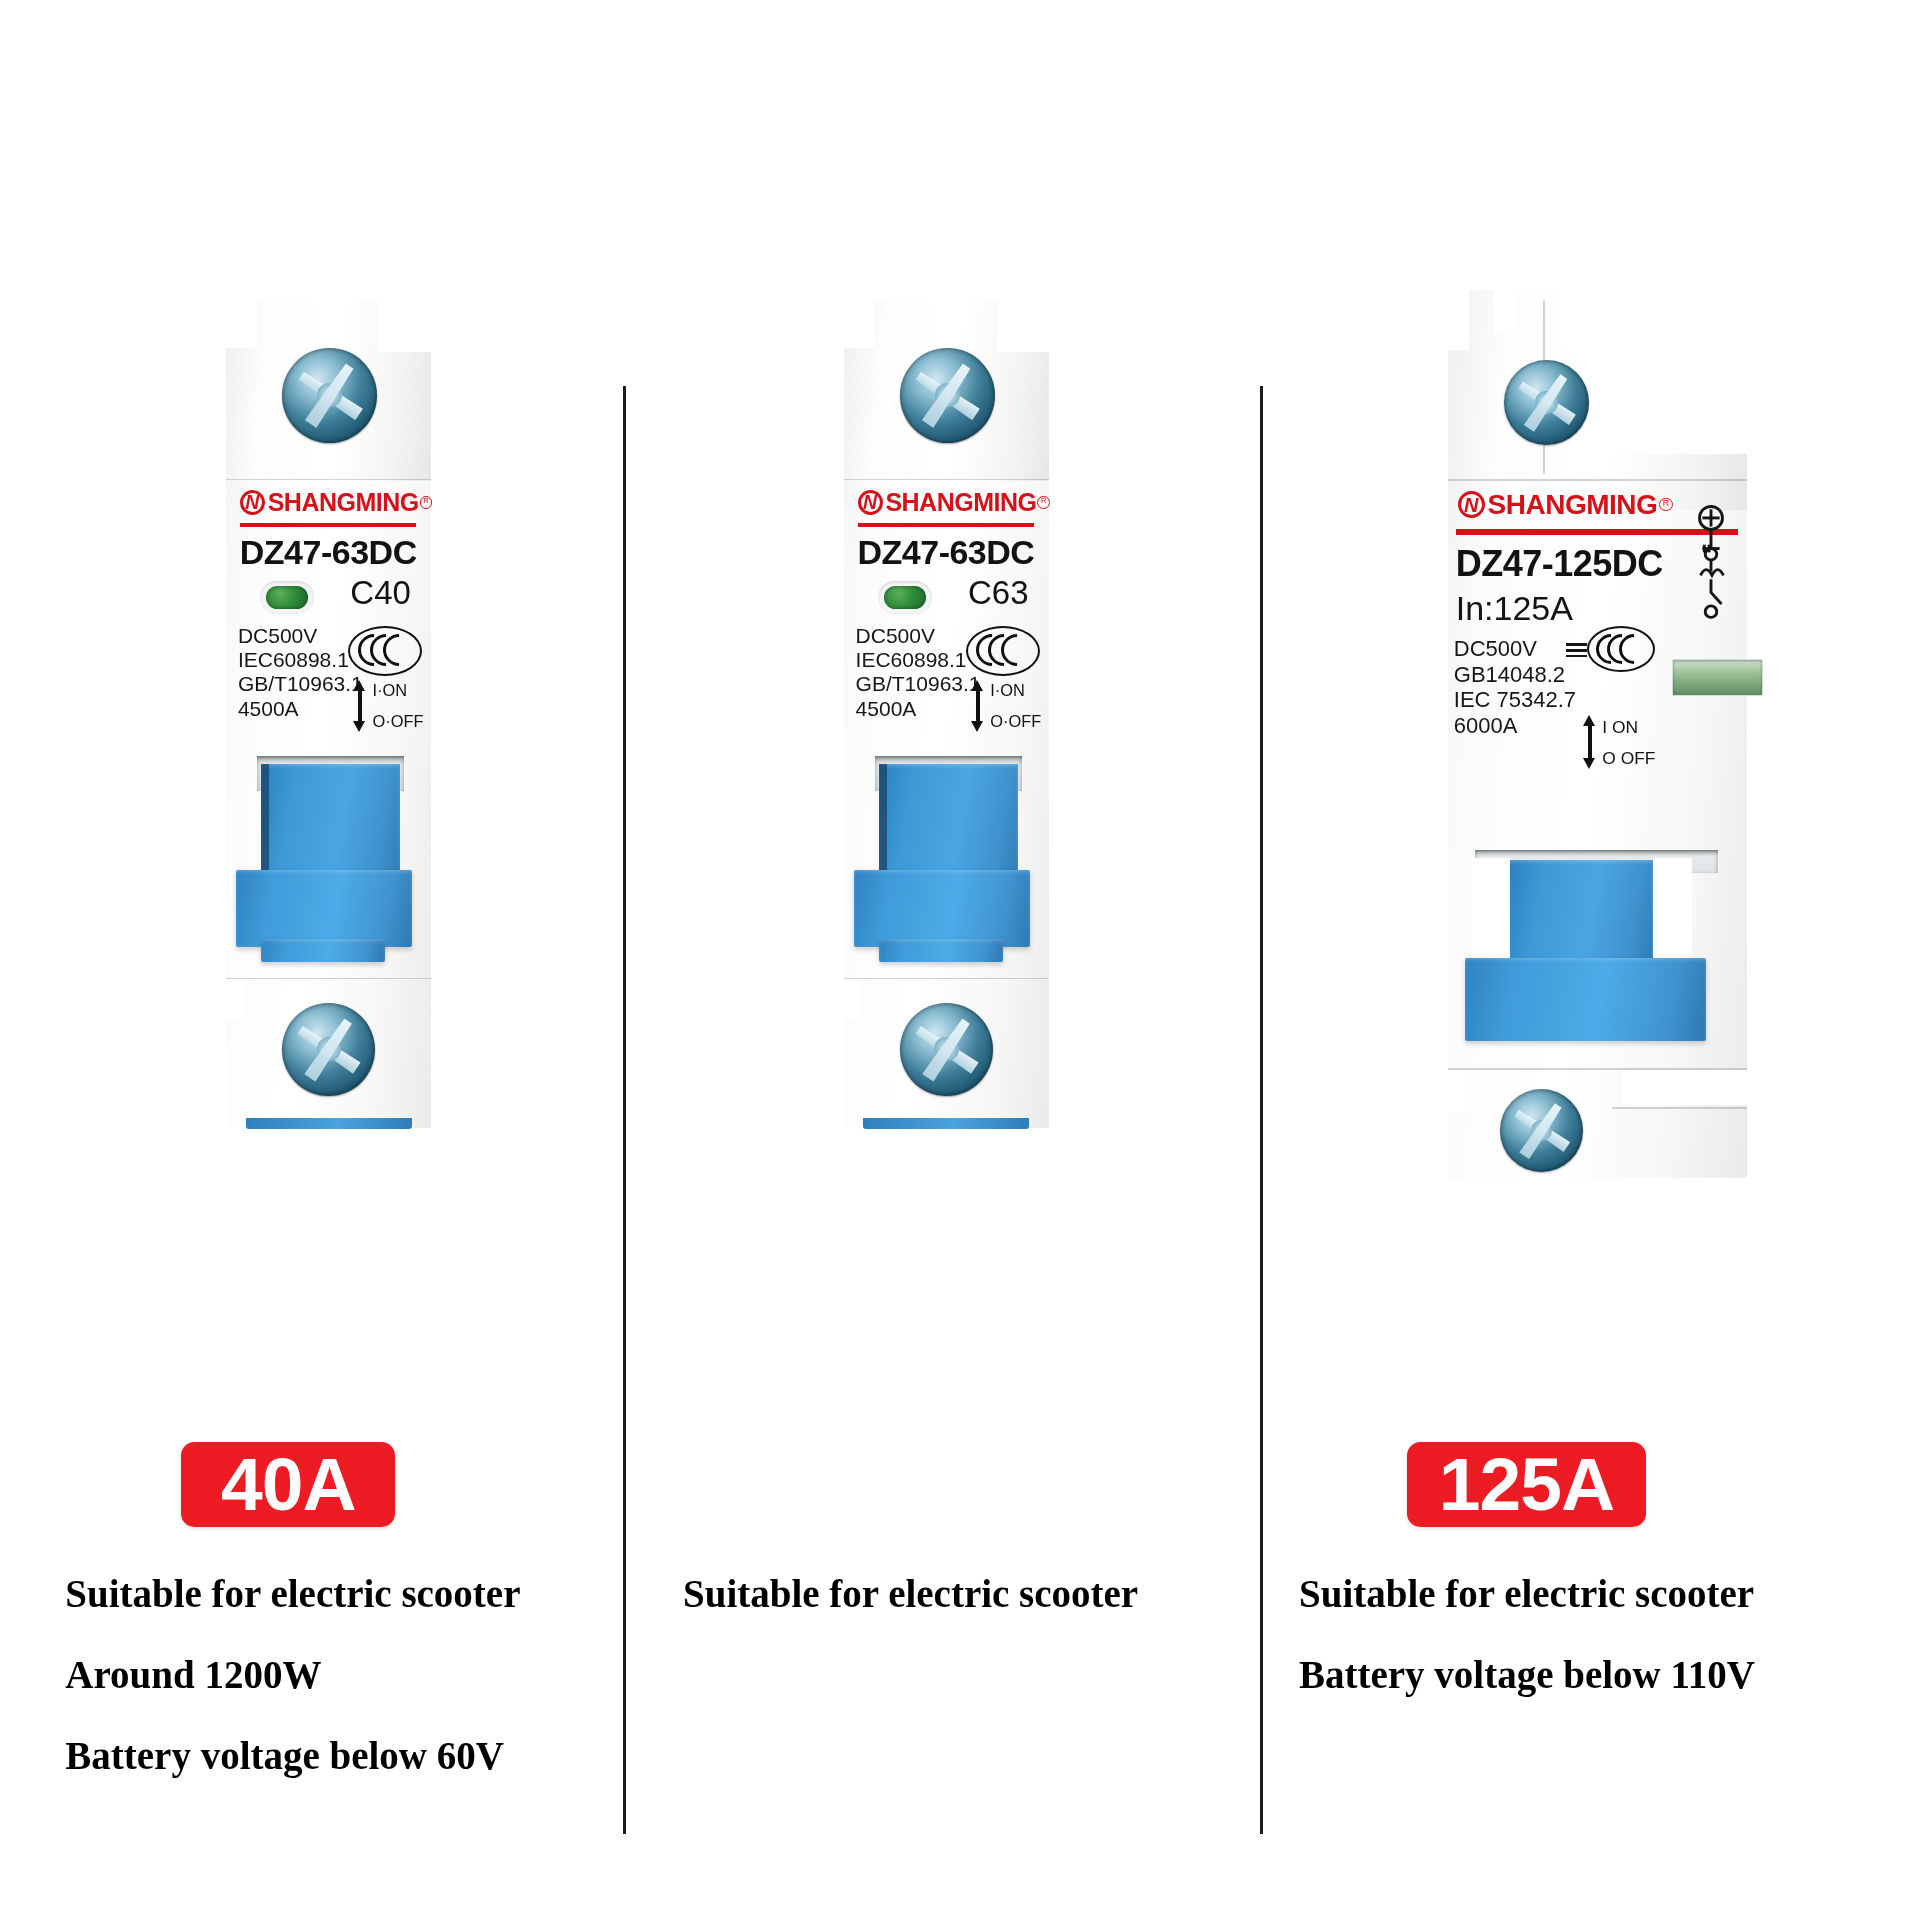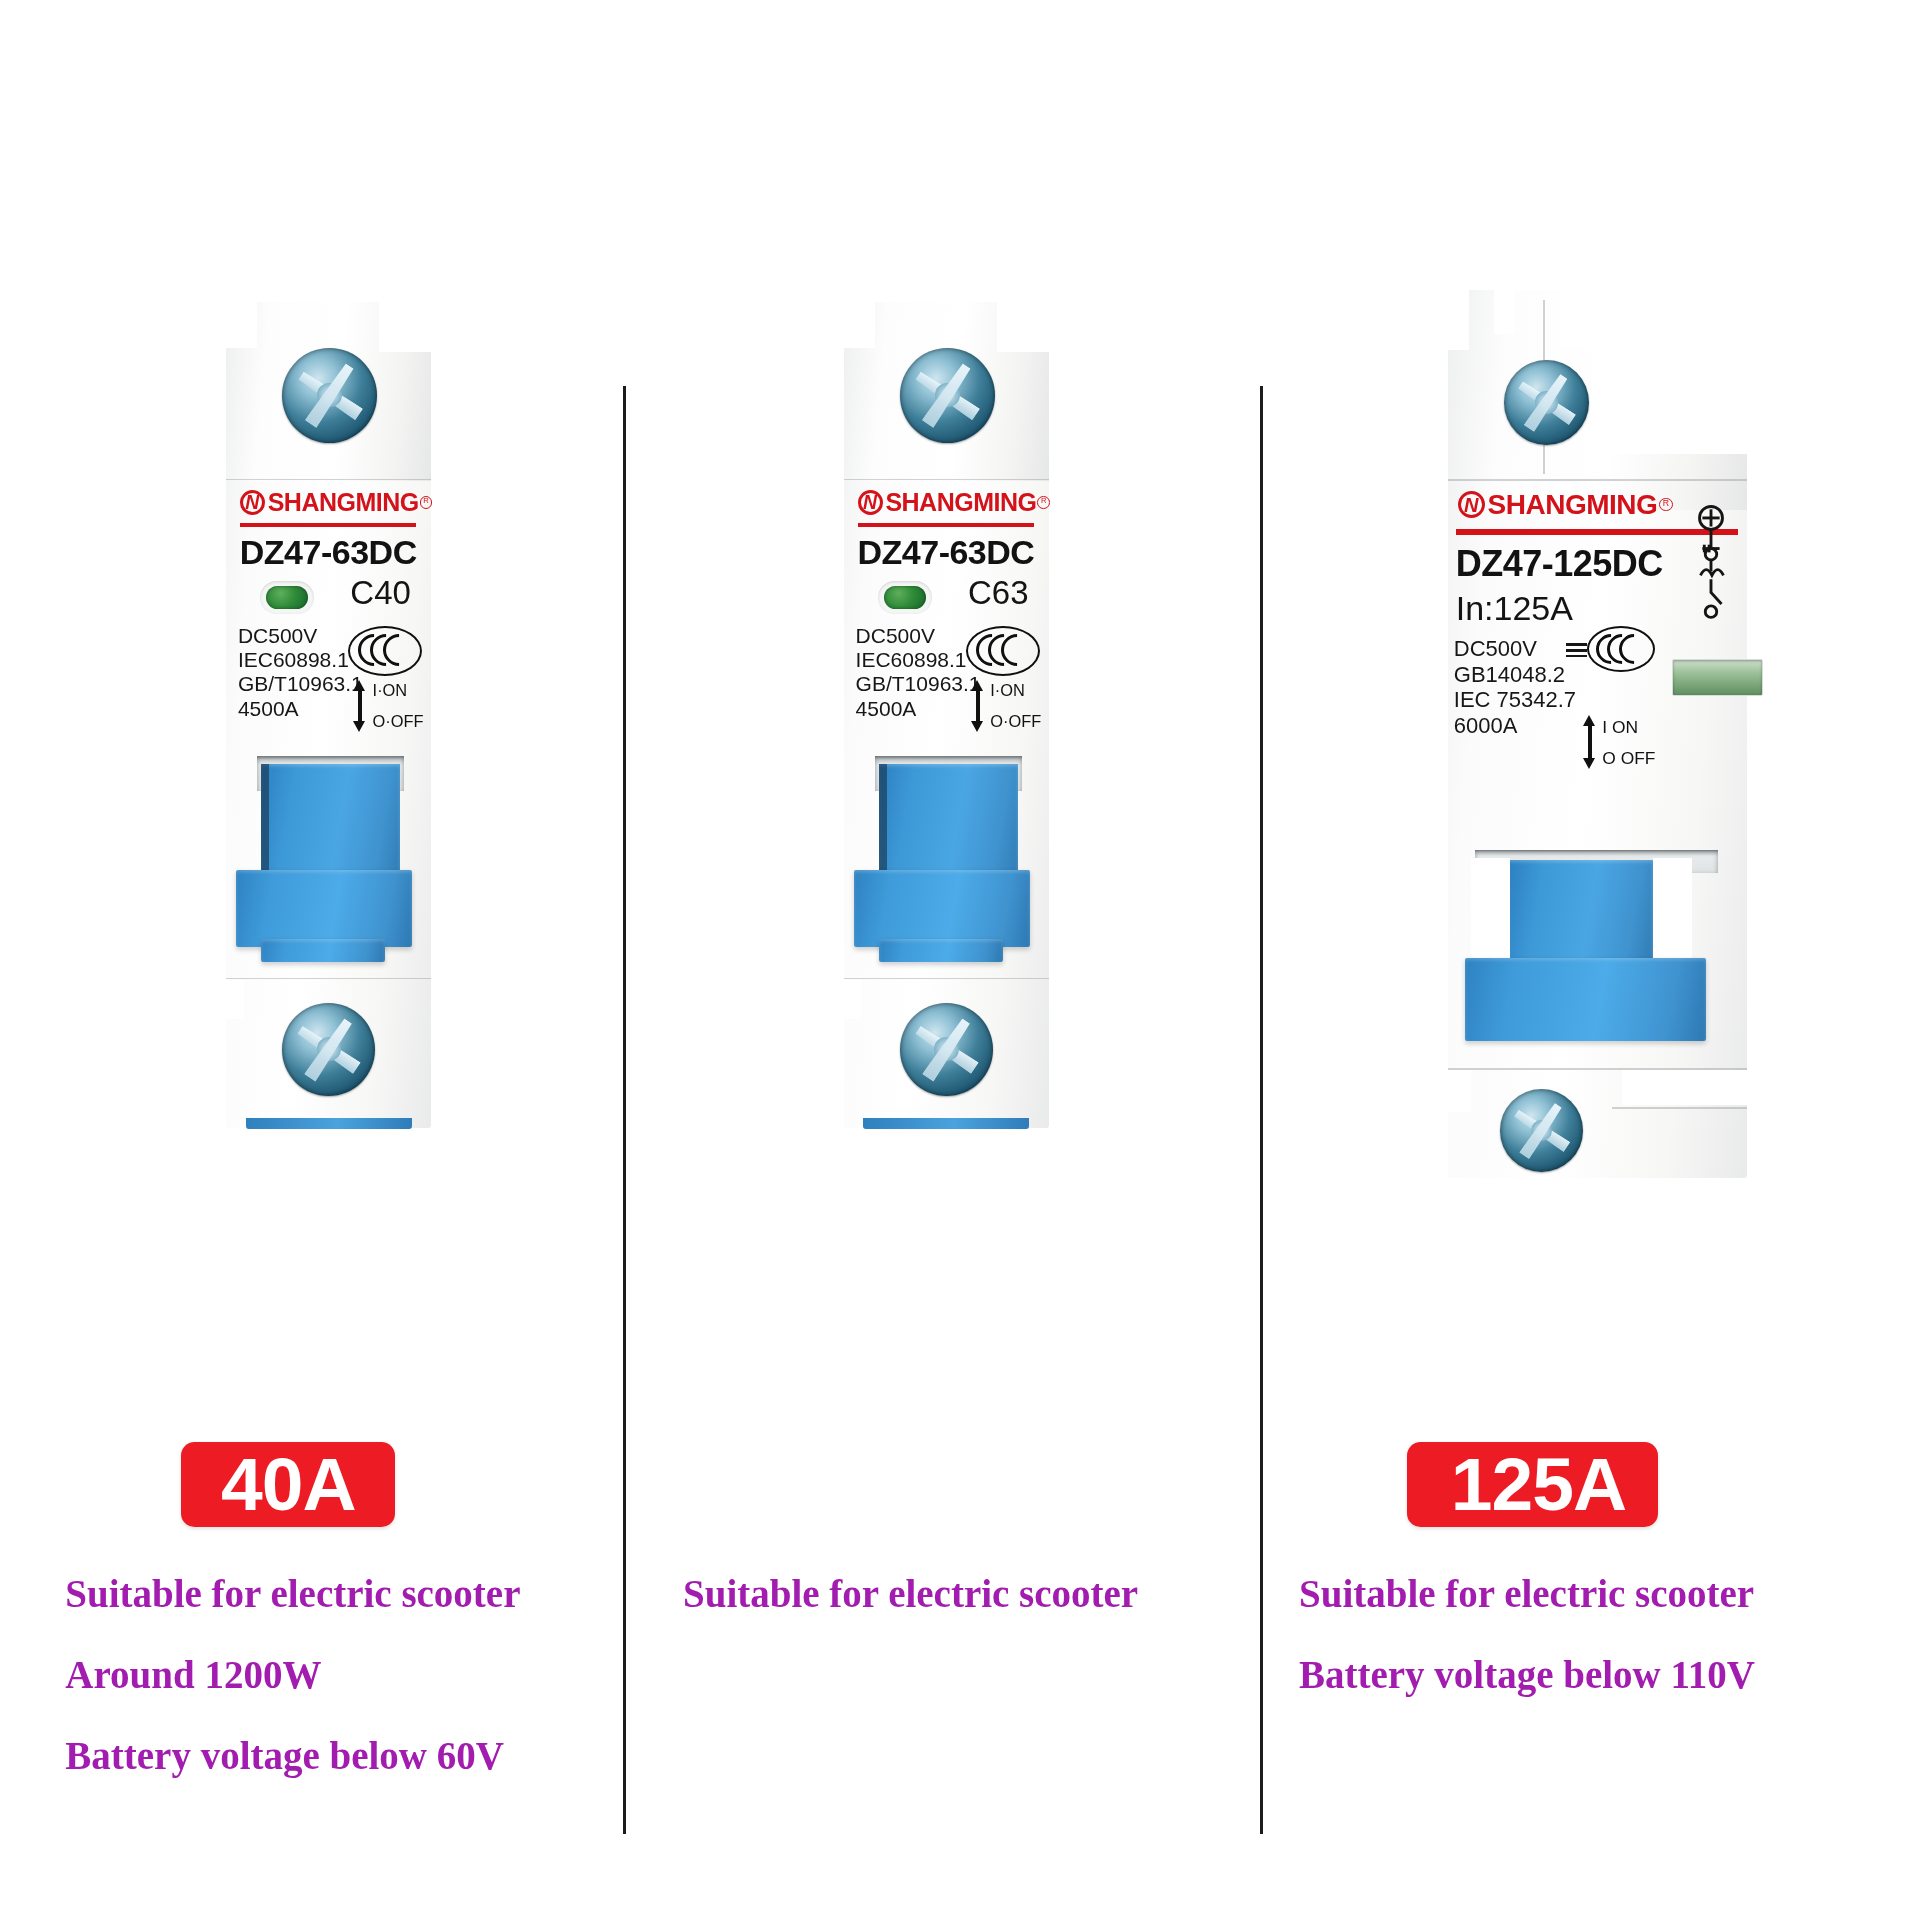--- a/index.html
+++ b/index.html
@@ -223,21 +223,21 @@
     font-weight:bold;
     font-size:75px;line-height:1;
     letter-spacing:-1px;
     box-shadow:0 1.9px 3.9px rgba(0,0,0,.12);
   }
 
   
   .caption{
     position:absolute;
     font-family:"Liberation Serif", serif;
-    font-weight:bold;font-size:39px;color:#a21caf;
+    font-weight:bold;font-size:39px;color:#000000;
     line-height:1.0;
   }
   .caption div{margin-bottom:42px;white-space:nowrap;}
   .caption div:last-child{margin-bottom:0;}
 </style>
 </head>
 <body>
 
 <div class="page">
 
@@ -496,21 +496,21 @@
         <div class="seam" style="left:0;top:778px;width:299px;height:1.9px;"></div>
 
         <div class="notch" style="left:0;top:780px;width:23px;height:42px;"></div>
         <div class="notch" style="left:174px;top:780px;width:126px;height:35px;"></div>
         <div class="screw" style="left:52px;top:799px;width:83px;height:83px;">
           <div class="screw-spot"></div>
         </div>
         <div class="seam" style="left:164px;top:817px;width:135px;height:1.9px;"></div>
       </div>
 
-      <div class="badge" style="left:133px;top:1152px;width:239px;height:85px;padding-left:12px;">125A</div>
+      <div class="badge" style="left:133px;top:1152px;width:239px;height:85px;">125A</div>
 
       <div class="caption" style="left:25px;top:1284px;width:579px;">
         <div>Suitable for electric scooter</div>
         <div>Battery voltage below 110V</div>
       </div>
     </div>
 
   </div>
 </div>
 

